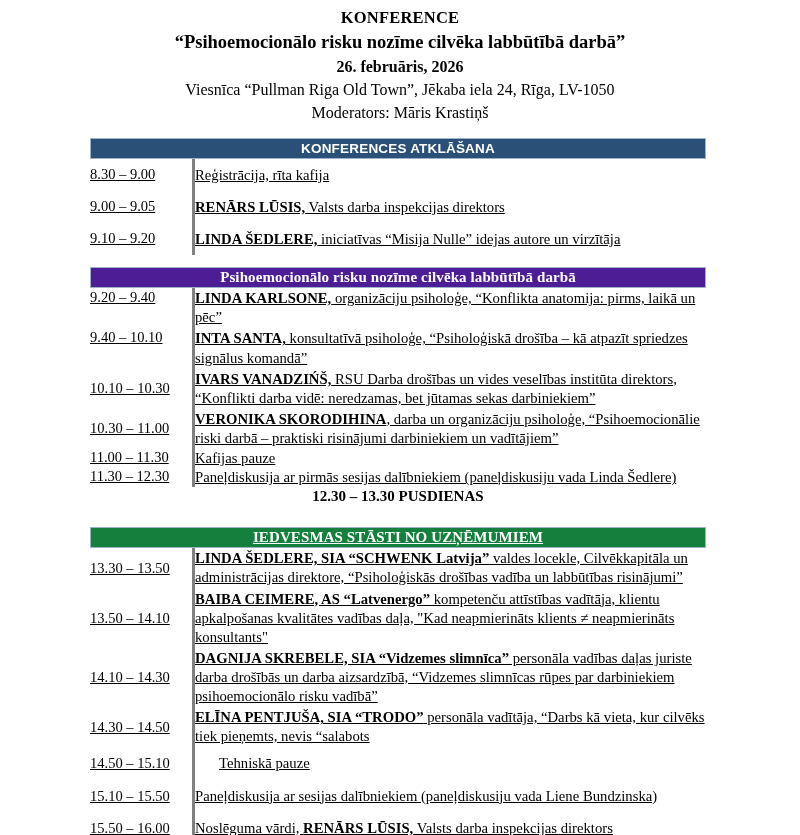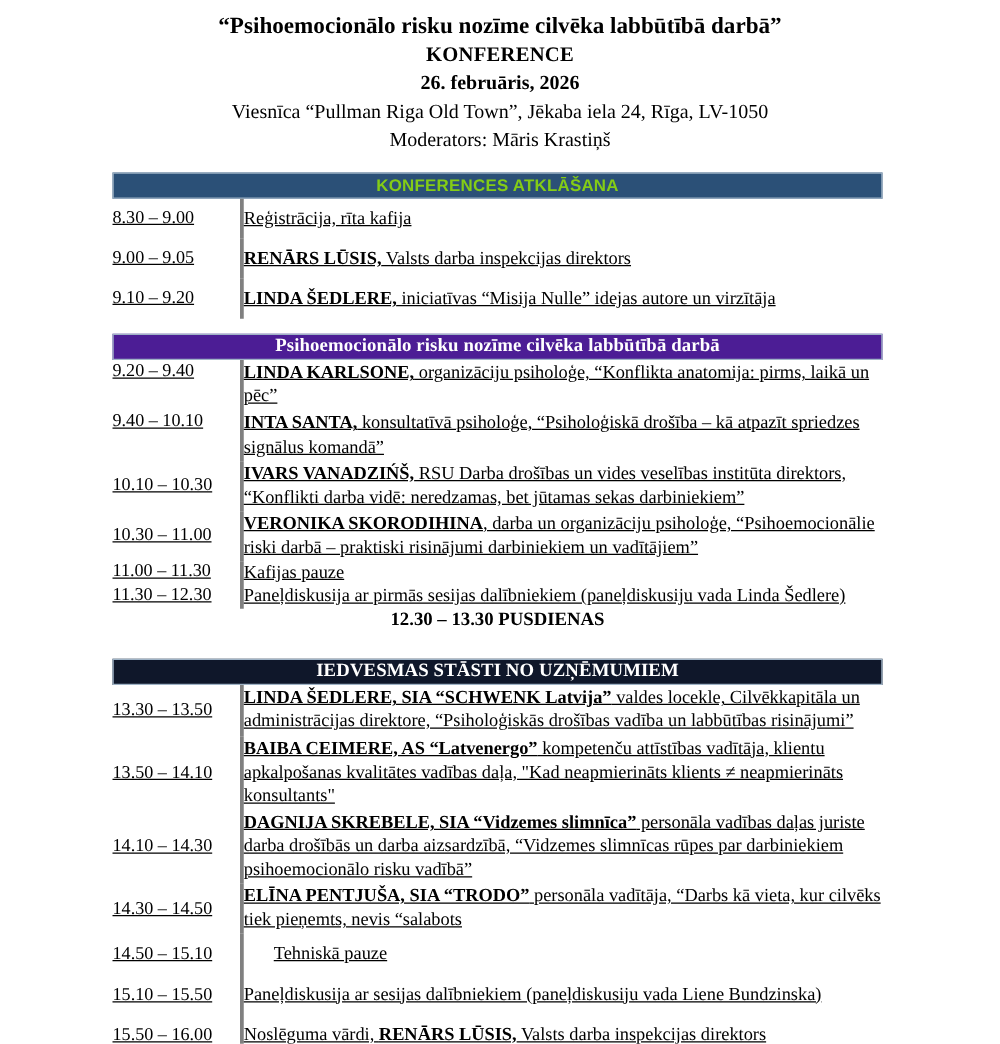--- a/index.html
+++ b/index.html
@@ -125,33 +125,33 @@
   .gap-before-s2 { height: 12px; }
   .gap-before-s3 { height: 22px; }
   .gap-head { height: 14px; }
 </style>
 </head>
 <body style="background: rgb(255, 255, 255); color: rgb(0, 0, 0);">
 
 <div class="page">
 
   <div class="doc-header">
+    <div class="line title-main">KONFERENCE</div>
     <div class="line title-sub">“Psihoemocionālo risku nozīme cilvēka labbūtībā darbā”</div>
-    <div class="line title-main">KONFERENCE</div>
     <div class="line title-date">26. februāris, 2026</div>
     <div class="line venue">Viesnīca “Pullman Riga Old Town”, Jēkaba iela 24, Rīga, LV-1050</div>
     <div class="line moderator">Moderators: Māris Krastiņš</div>
   </div>
 
   <div class="gap-head"></div>
 
   <div class="schedule">
 
     <div class="section">
-      <div class="section-bar sans" style="background: rgb(43, 80, 119); border-color: rgb(159, 179, 198); color: #84cc16;">KONFERENCES ATKLĀŠANA</div>
+      <div class="section-bar sans" style="background: rgb(43, 80, 119); border-color: rgb(159, 179, 198); color: #ffffff;">KONFERENCES ATKLĀŠANA</div>
       <table class="rows">
         <tbody>
           <tr class="top airy">
             <td class="time">8.30 – 9.00</td>
             <td class="desc" style="border-left-color: rgb(128, 128, 128);"><span>Reģistrācija, rīta kafija</span></td>
           </tr>
           <tr class="top airy">
             <td class="time">9.00 – 9.05</td>
             <td class="desc" style="border-left-color: rgb(128, 128, 128);"><b>RENĀRS LŪSIS,</b><span> Valsts darba inspekcijas direktors</span></td>
           </tr>
@@ -194,21 +194,21 @@
             <td class="desc" style="border-left-color: rgb(128, 128, 128);"><span>Paneļdiskusija ar pirmās sesijas dalībniekiem (paneļdiskusiju vada Linda Šedlere)</span></td>
           </tr>
         </tbody>
       </table>
       <div class="lunch">12.30 – 13.30 PUSDIENAS</div>
     </div>
 
     <div class="gap-before-s3"></div>
 
     <div class="section">
-      <div class="section-bar serif" style="background: #0f172a; border-color: rgb(159, 179, 198); color: rgb(255, 255, 255);">IEDVESMAS STĀSTI NO UZŅĒMUMIEM</div>
+      <div class="section-bar serif" style="background: #15803d; border-color: rgb(159, 179, 198); color: rgb(255, 255, 255); text-decoration: underline;">IEDVESMAS STĀSTI NO UZŅĒMUMIEM</div>
       <table class="rows">
         <tbody>
           <tr class="mid snug">
             <td class="time">13.30 – 13.50</td>
             <td class="desc" style="border-left-color: rgb(128, 128, 128);"><b>LINDA ŠEDLERE, SIA “SCHWENK Latvija”</b><span> valdes locekle, Cilvēkkapitāla un administrācijas direktore, “Psiholoģiskās drošības vadība un labbūtības risinājumi”</span></td>
           </tr>
           <tr class="mid snug">
             <td class="time">13.50 – 14.10</td>
             <td class="desc" style="border-left-color: rgb(128, 128, 128);"><b>BAIBA CEIMERE, AS “Latvenergo”</b><span> kompetenču attīstības vadītāja, klientu apkalpošanas kvalitātes vadības daļa, "Kad neapmierināts klients ≠ neapmierināts konsultants"</span></td>
           </tr>

